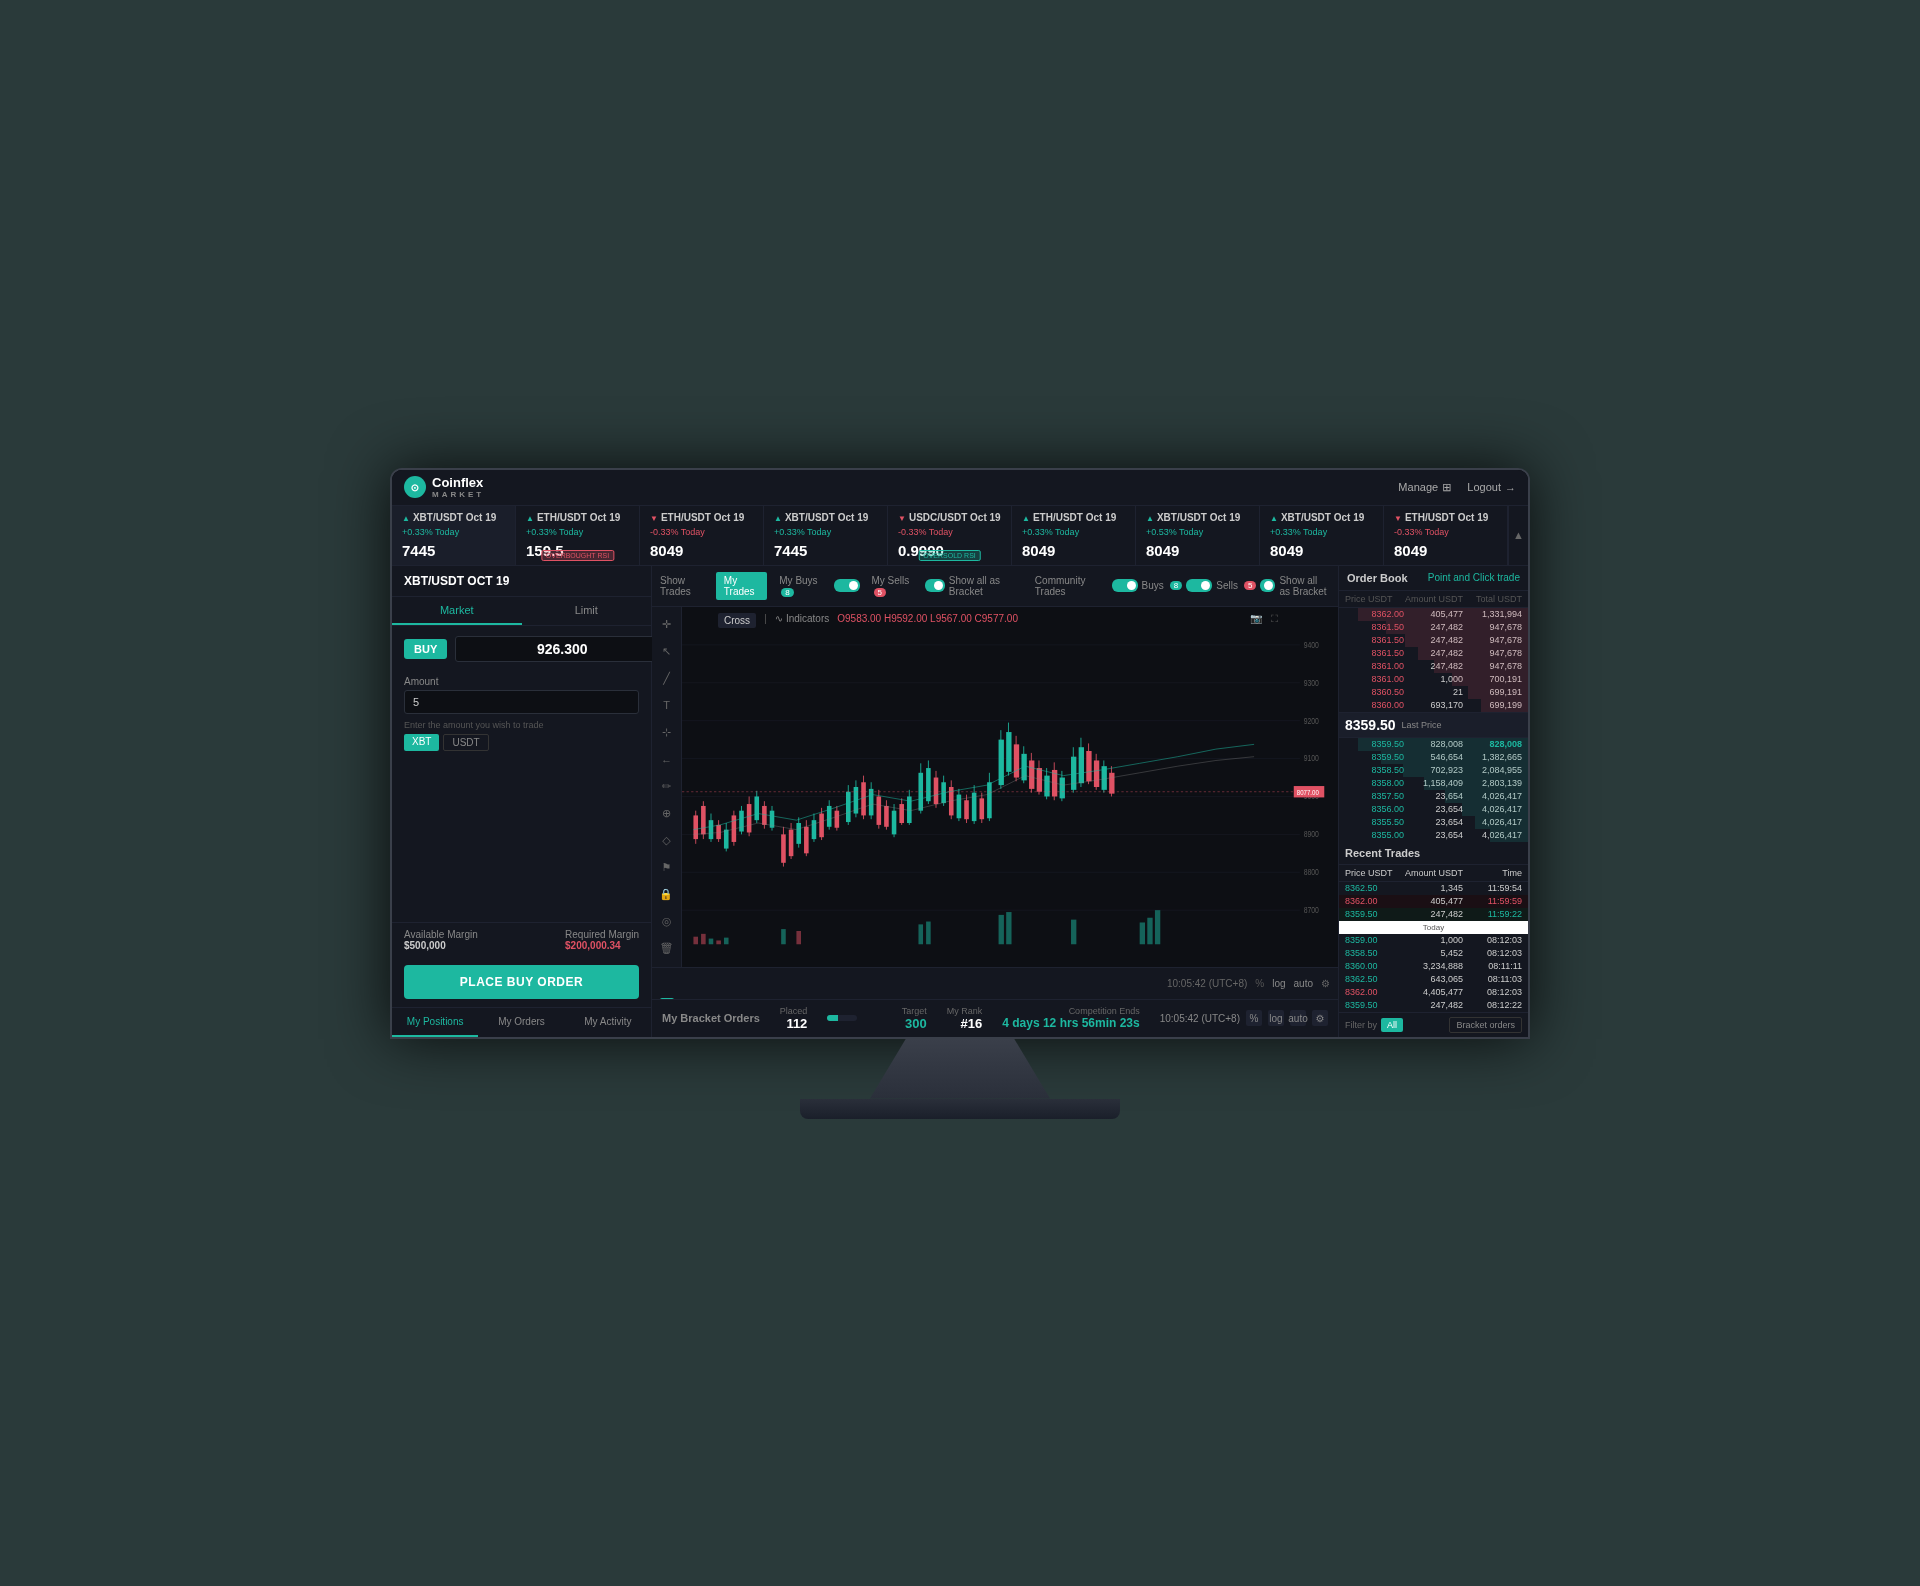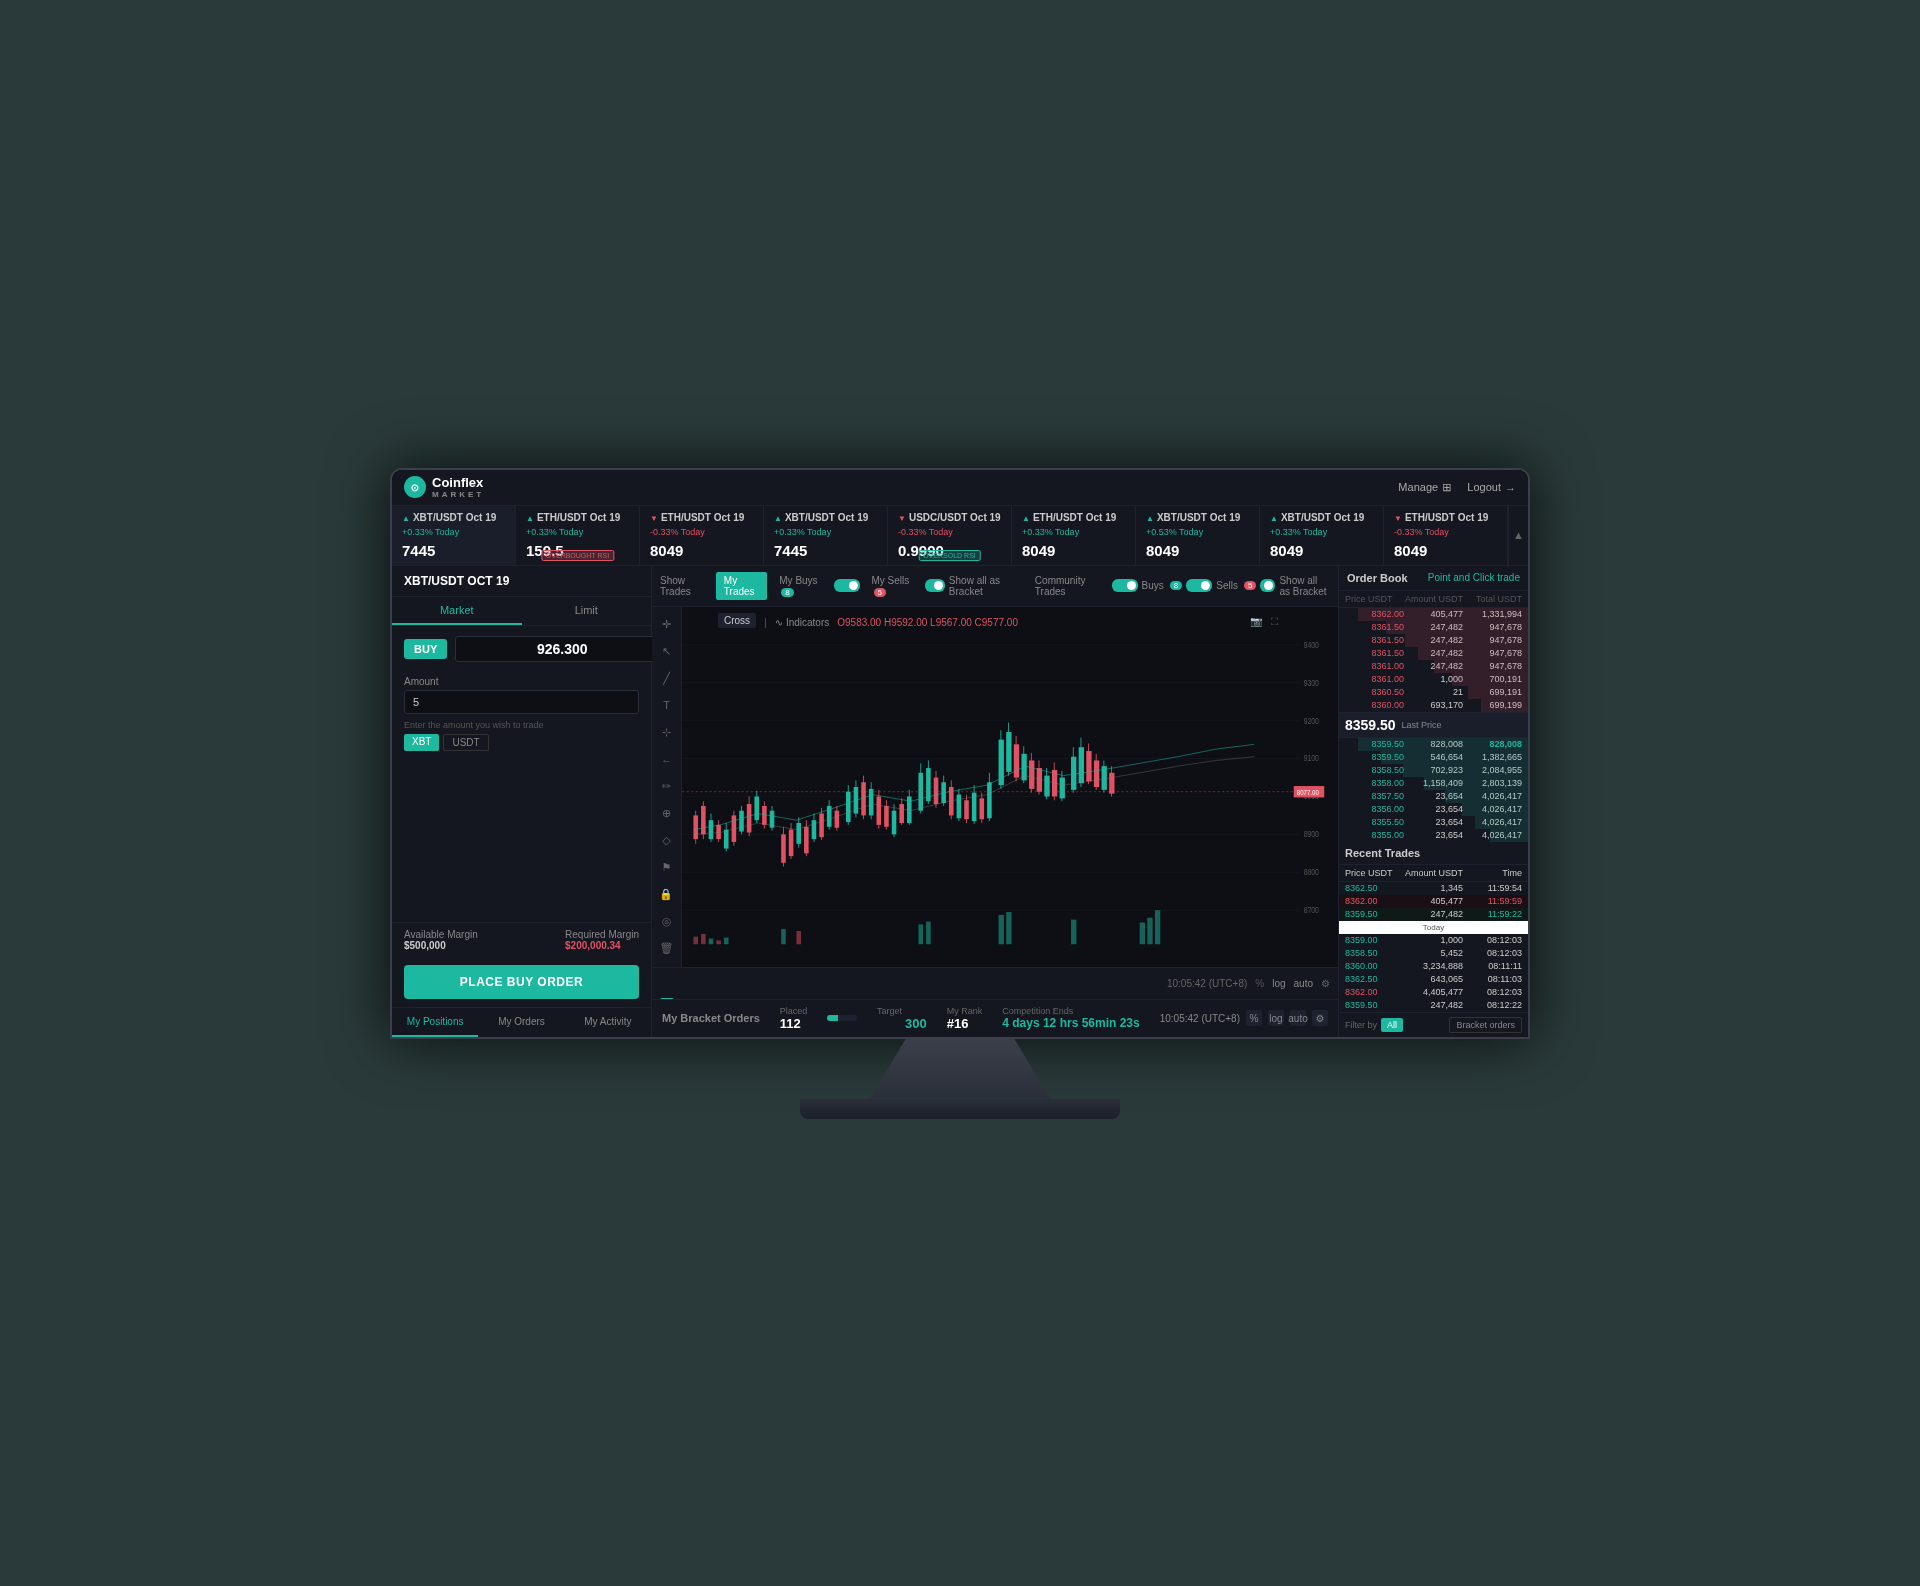--- a/index.html
+++ b/index.html
@@ -413,21 +413,21 @@
       top: 0;
       right: 0;
       bottom: 0;
     }
     .chart-top-bar {
       position: absolute;
       top: 6px;
       left: 36px;
       right: 60px;
       display: flex;
-      align-items: flex-end;
+      align-items: flex-start;
       gap: 8px;
       z-index: 2;
       font-size: 10px;
       color: #666;
     }
     .chart-cross-btn {
       background: #1e2230;
       color: #ccc;
       padding: 2px 6px;
       border-radius: 2px;
@@ -476,21 +476,21 @@
     .bracket-bar {
       background: #141720;
       border-top: 1px solid #1e2230;
       padding: 6px 10px;
       display: flex;
       align-items: center;
       gap: 20px;
       font-size: 10px;
     }
     .bracket-title { color: #888; font-size: 11px; font-weight: 600; }
-    .bracket-stat { display: flex; flex-direction: column; align-items: flex-start; }
+    .bracket-stat { display: flex; flex-direction: column; align-items: flex-end; }
     .bracket-stat-label { color: #666; font-size: 9px; }
     .bracket-stat-val { color: #fff; font-size: 13px; font-weight: 700; }
     .bracket-stat-val.highlight { color: #1db8a0; margin-left: 28px; }
     .bracket-progress {
       flex: 1;
       height: 6px;
       background: #1e2230;
       border-radius: 3px;
       overflow: hidden;
     }

